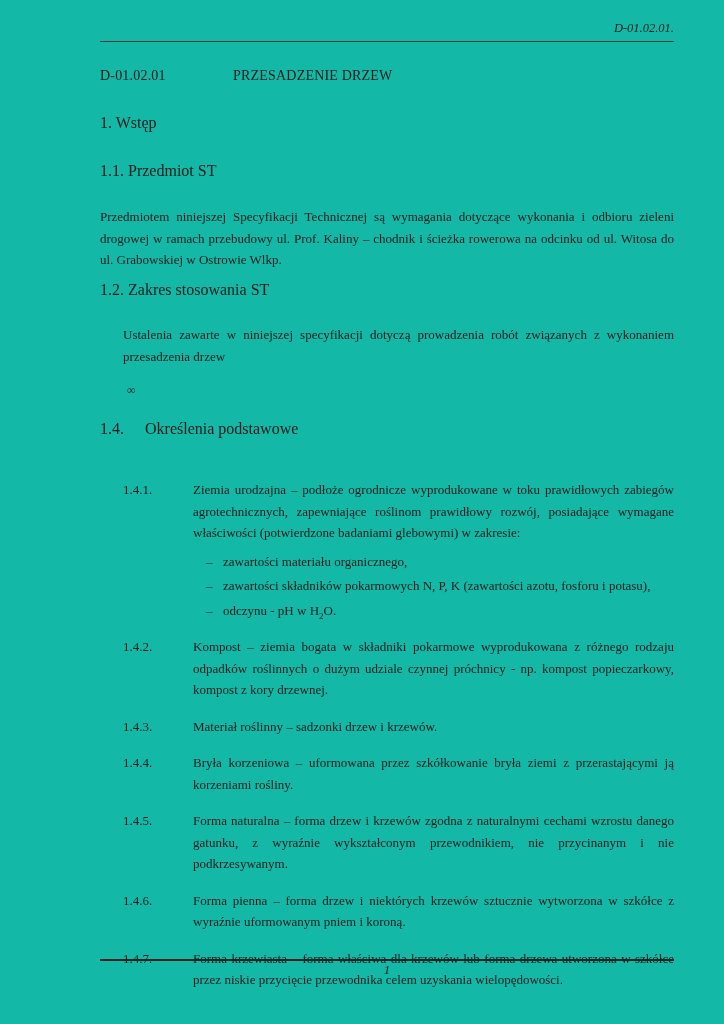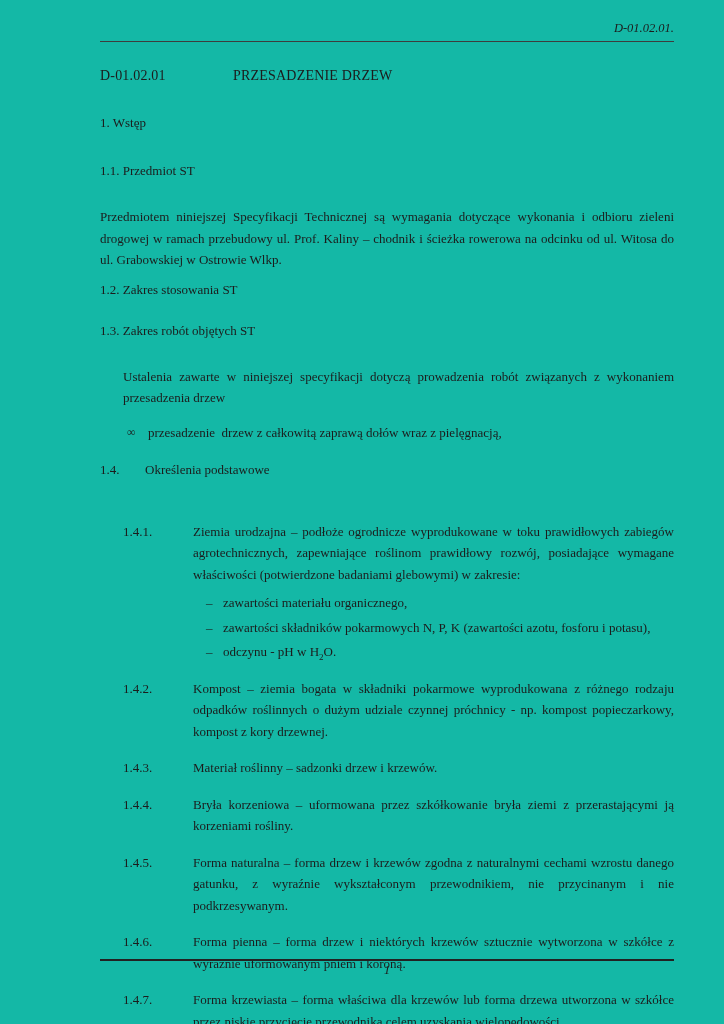--- a/index.html
+++ b/index.html
@@ -25,21 +25,21 @@
   }
 
   .doc-title {
     margin-top: 26px;
     font-weight: normal;
     font-size: 14px;
     letter-spacing: 0.2px;
   }
   .doc-title .code { display: inline-block; width: 133px; }
 
-  .h-sec { font-size: 13px; line-height: 21.5px; }
+  .h-sec { font-size: 16px; line-height: 21.5px; }
   .h-wstep    { margin-top: 28px; }
   .h-1-1      { margin-top: 26px; }
   .h-1-2      { margin-top: 8px; }
   .h-1-3      { margin-top: 20px; }
   .h-1-4      { margin-top: 16px; }
   .h-1-4 .secnum { display: inline-block; width: 45px; }
 
   .para {
     font-size: 13px;
     line-height: 21.5px;
@@ -108,26 +108,24 @@
       <span class="code">D-01.02.01</span><span>PRZESADZENIE DRZEW</span>
     </div>
 
     <div class="h-sec h-wstep">1. Wstęp</div>
 
     <div class="h-sec h-1-1">1.1. Przedmiot ST</div>
     <div class="para p-1-1">Przedmiotem niniejszej Specyfikacji Technicznej są wymagania dotyczące wykonania i odbioru zieleni drogowej w ramach przebudowy ul. Prof. Kaliny – chodnik i ścieżka rowerowa na odcinku od ul. Witosa do ul. Grabowskiej w Ostrowie Wlkp.</div>
 
     <div class="h-sec h-1-2">1.2. Zakres stosowania ST</div>
 
-    <div class="h-sec h-1-3">1.3. Zakres robót objętych ST</div>
     <div class="para p-1-3">Ustalenia zawarte w niniejszej specyfikacji dotyczą prowadzenia robót związanych z wykonaniem przesadzenia drzew</div>
 
     <div class="bullet-row">
       <span class="bullet-sym">∞</span>
-      <span class="bullet-text">przesadzenie  drzew z całkowitą zaprawą dołów wraz z pielęgnacją,</span>
     </div>
 
     <div class="h-sec h-1-4">
       <span class="secnum">1.4.</span><span>Określenia podstawowe</span>
     </div>
 
     <div class="defs">
 
       <div class="def">
         <span class="def-num">1.4.1.</span>

